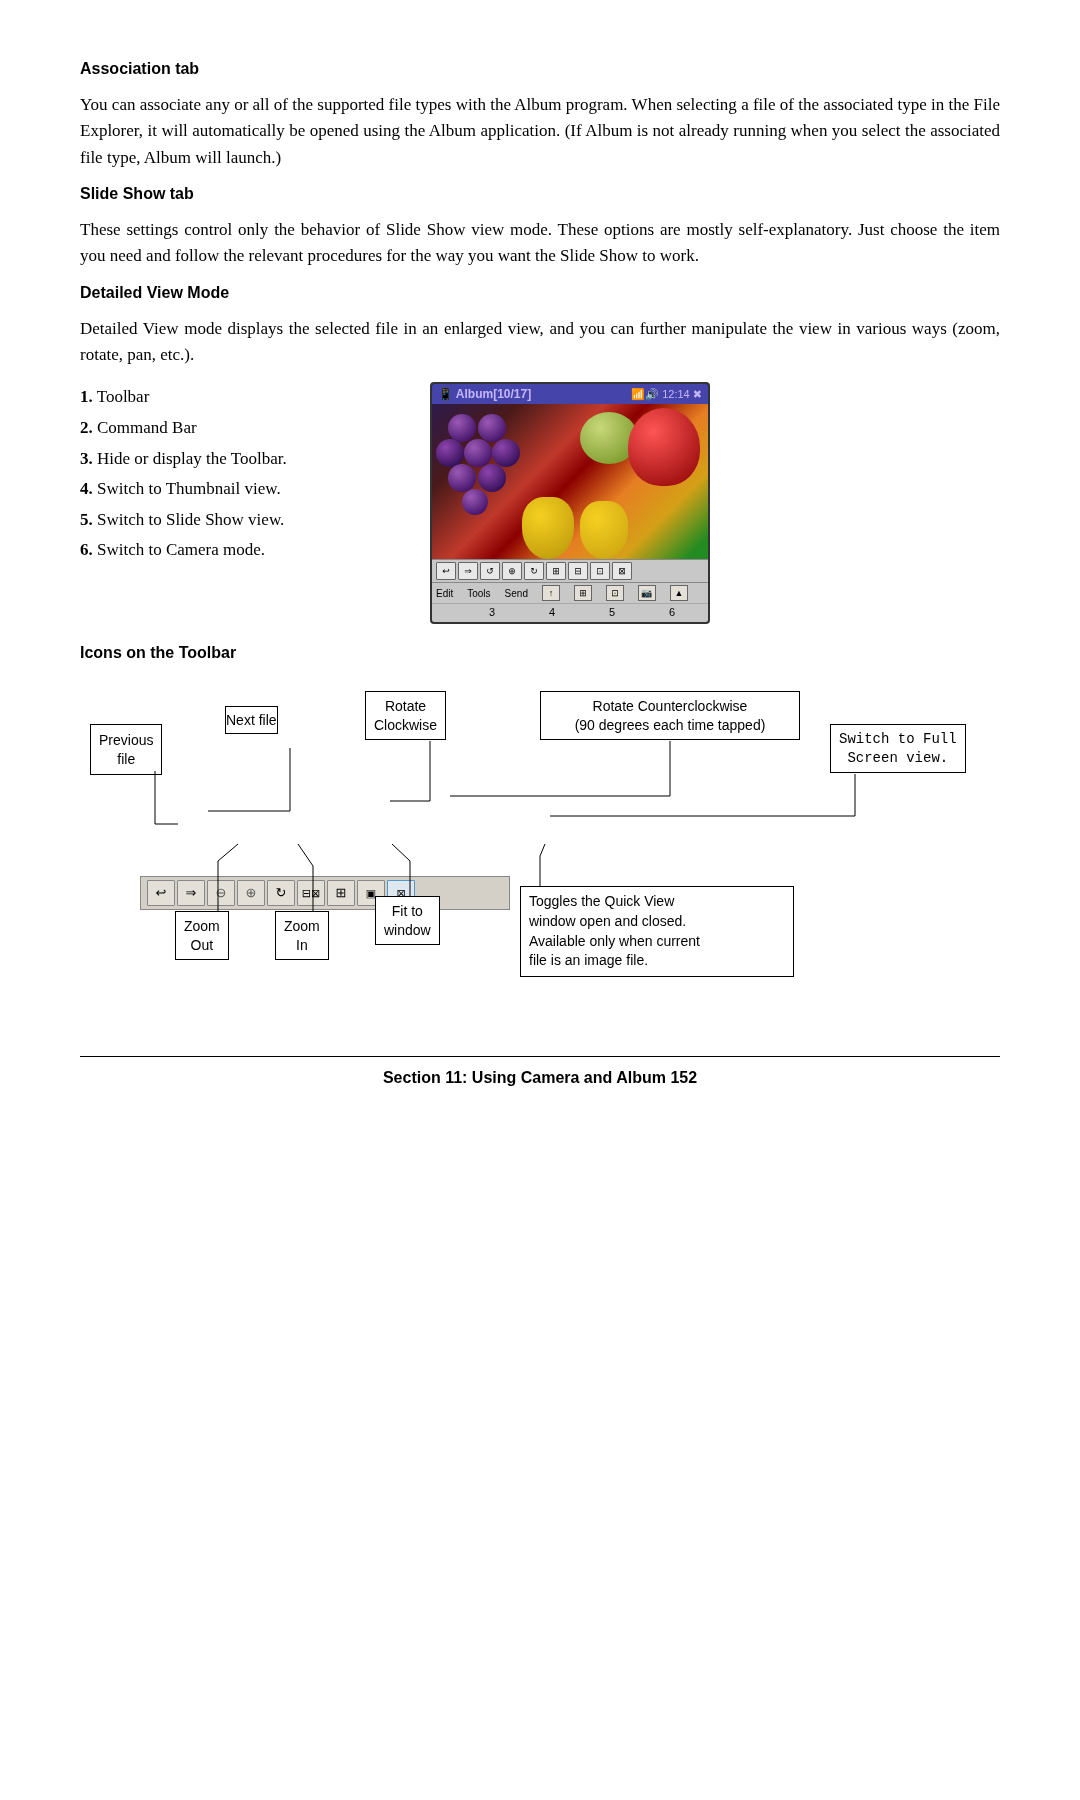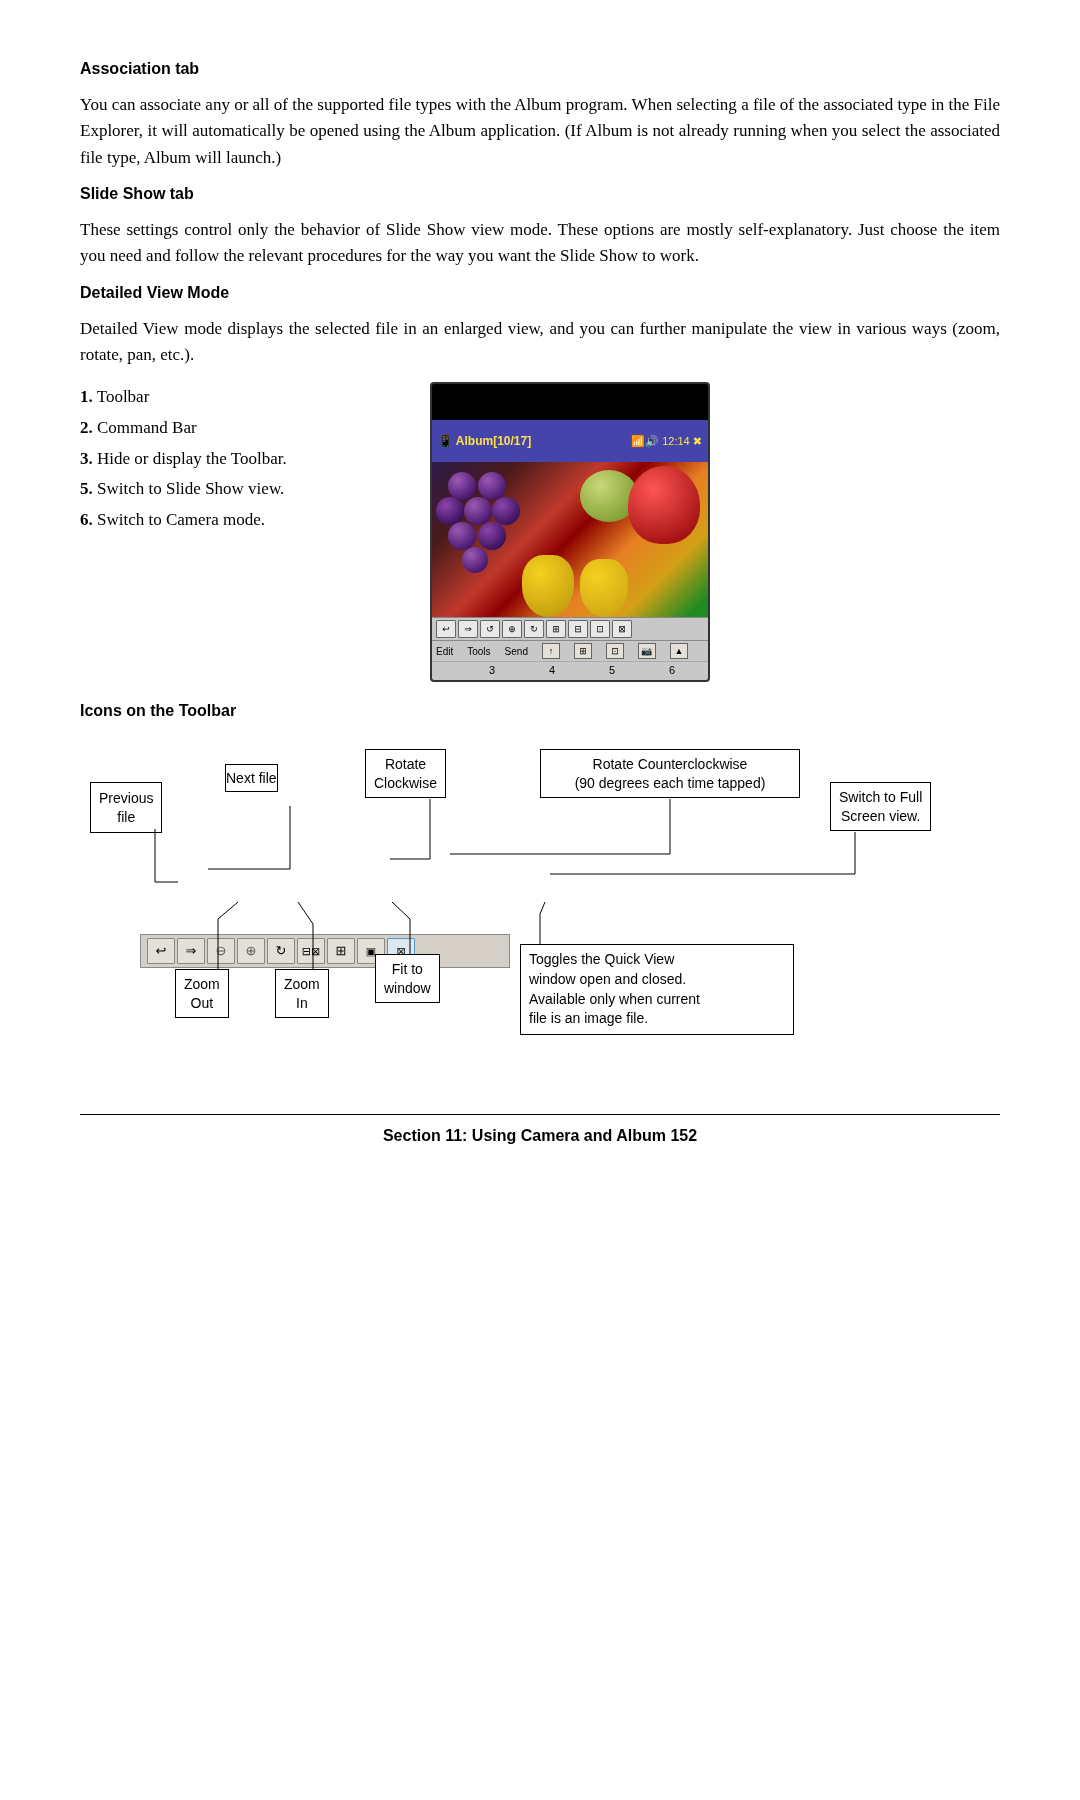--- a/index.html
+++ b/index.html
@@ -59,27 +59,26 @@
       flex: 0 0 280px;
       border: 2px solid #333;
       background: #000;
       border-radius: 4px;
       overflow: hidden;
       font-family: Arial, sans-serif;
     }
 
     .phone-titlebar {
       background: #4444aa;
-      color: #fde047;
+      color: #c4b5fd;
       font-size: 12px;
-      padding: 14px 6px;
+      padding: 3px 6px;
       display: flex;
       justify-content: space-between;
       align-items: center;
-      margin-top: 36px;
     }
 
     .phone-titlebar .title { font-weight: bold; }
     .phone-titlebar .icons { font-size: 11px; }
 
     .phone-image {
       width: 100%;
       height: 155px;
       background: linear-gradient(135deg, #2d1a4a 0%, #4a1a1a 20%, #c0392b 40%, #8B0000 50%, #e67e22 65%, #d4a017 80%, #228B22 95%);
       position: relative;
@@ -207,21 +206,21 @@
       width: 260px;
     }
 
     .ann-full-screen {
       position: absolute;
       top: 48px;
       left: 750px;
       border: 1px solid #000;
       background: #fff;
       font-size: 14px;
-      font-family: Liberation Sans, sans-serif;
+      font-family: Liberation Mono, monospace;
       padding: 5px 8px;
       text-align: center;
       line-height: 1.3;
     }
 
     .ann-zoom-out {
       position: absolute;
       top: 235px;
       left: 95px;
       border: 1px solid #000;
@@ -299,20 +298,21 @@
 
 <div class="section">
   <h2>Detailed View Mode</h2>
   <p>Detailed View mode displays the selected file in an enlarged view, and you can further manipulate the view in various ways (zoom, rotate, pan, etc.).</p>
 
   <div class="detailed-view-content">
     <div class="dv-list">
       <div class="list-item"><strong>1.</strong> Toolbar</div>
       <div class="list-item"><strong>2.</strong> Command Bar</div>
       <div class="list-item"><strong>3.</strong> Hide or display the Toolbar.</div>
+      <div class="list-item"><strong>4.</strong> Switch to Thumbnail view.</div>
       <div class="list-item"><strong>5.</strong> Switch to Slide Show view.</div>
       <div class="list-item"><strong>6.</strong> Switch to Camera mode.</div>
     </div>
 
     <div class="phone-mockup">
       <div class="phone-titlebar">
         <span class="title">📱 Album[10/17]</span>
         <span class="icons">📶🔊 12:14 ✖</span>
       </div>
       <div class="phone-image">

